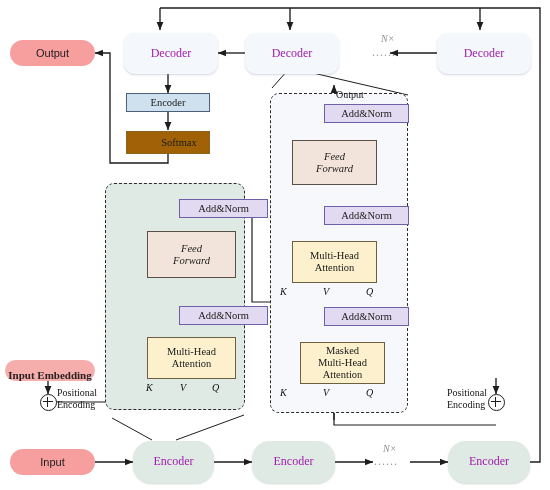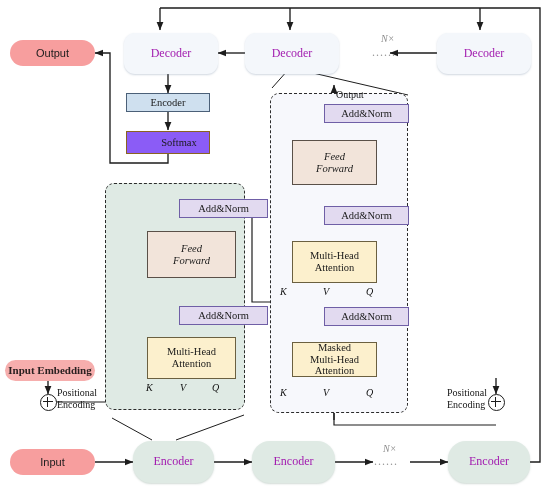--- a/index.html
+++ b/index.html
@@ -20,21 +20,21 @@
   .pill{border-radius:14px;background:#f79e9e;font-family:"Liberation Sans",sans-serif;
         font-size:11px;color:#1c1c1c;}
   .pill.serif{font-family:"Liberation Serif",serif;font-size:11px;font-weight:bold;color:#2a2020;background:#f6aead;}
 
   
   .blk{border:1px solid #55506b;font-size:10.5px;color:#1a1a1a;}
   .addnorm{background:#e2daf0;border-color:#6f5fa6;margin-left:32px;}
   .ff{background:#f2e4da;border-color:#5a5048;font-style:italic;}
   .mha{background:#fcf0cd;border-color:#6b6040;}
   .linear{background:#cfe0ef;border-color:#4b6078;}
-  .softmax{background:#8b5cf6;border-color:#8a6320;padding-left:22px;}
+  .softmax{background:#a16207;border-color:#8a6320;padding-left:22px;}
 
   
   .panel{position:absolute;box-sizing:border-box;border:1.4px dashed #2b2b2b;border-radius:9px;}
   .panel-enc{background:#dfeae4;}
   .panel-dec{background:#f7f8fc;}
 
   .lbl{position:absolute;font-size:10px;color:#141414;line-height:1.15;}
   .lbl.nx{color:#8d8d8d;font-style:italic;font-size:10px;}
   .lbl.dots{color:#9a9a9a;letter-spacing:1px;font-size:12px;}
   .kvq{position:absolute;font-style:italic;font-size:10px;color:#111;}
@@ -192,21 +192,21 @@
     <span>Multi-Head</span>
     <span>Attention</span>
   </div>
   <div class="kvq" style="left:280px;top:286px;">K</div>
   <div class="kvq" style="left:323px;top:286px;">V</div>
   <div class="kvq" style="left:366px;top:286px;">Q</div>
 
   <div class="node blk addnorm" style="left:292px;top:307px;width:85px;height:19px;">
     <span>Add&amp;Norm</span>
   </div>
-  <div class="node blk mha" style="left:292px;top:342px;width:85px;height:35px;flex-direction:column;">
+  <div class="node blk mha" style="left:300px;top:342px;width:85px;height:42px;flex-direction:column;">
     <span>Masked</span>
     <span>Multi-Head</span>
     <span>Attention</span>
   </div>
   <div class="kvq" style="left:280px;top:387px;">K</div>
   <div class="kvq" style="left:323px;top:387px;">V</div>
   <div class="kvq" style="left:366px;top:387px;">Q</div>
 
   <div class="panel panel-enc" style="left:105px;top:183px;width:140px;height:227px;"></div>
 
@@ -221,21 +221,21 @@
     <span>Add&amp;Norm</span>
   </div>
   <div class="node blk mha" style="left:147px;top:337px;width:89px;height:42px;flex-direction:column;">
     <span>Multi-Head</span>
     <span>Attention</span>
   </div>
   <div class="kvq" style="left:146px;top:382px;">K</div>
   <div class="kvq" style="left:180px;top:382px;">V</div>
   <div class="kvq" style="left:212px;top:382px;">Q</div>
 
-  <div class="node pill serif" style="left:5px;top:360px;width:90px;height:21px;">
+  <div class="node pill serif" style="left:5px;top:360px;width:90px;height:21px;align-items:flex-end;">
     <span>Input Embedding</span>
   </div>
   <div class="lbl" style="left:57px;top:387px;">Positional</div>
   <div class="lbl" style="left:57px;top:399px;">Encoding</div>
   <div class="oplus" style="left:40px;top:394px;"></div>
 
   <div class="lbl" style="left:447px;top:387px;">Positional</div>
   <div class="lbl" style="left:447px;top:399px;">Encoding</div>
   <div class="oplus" style="left:488px;top:394px;"></div>
 

